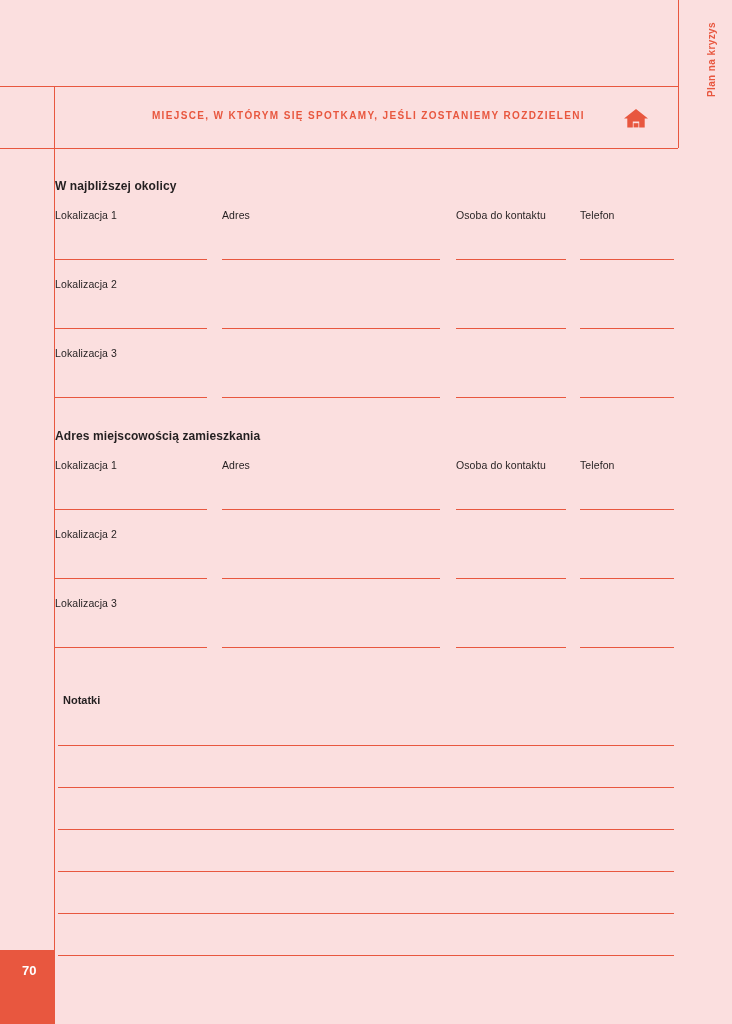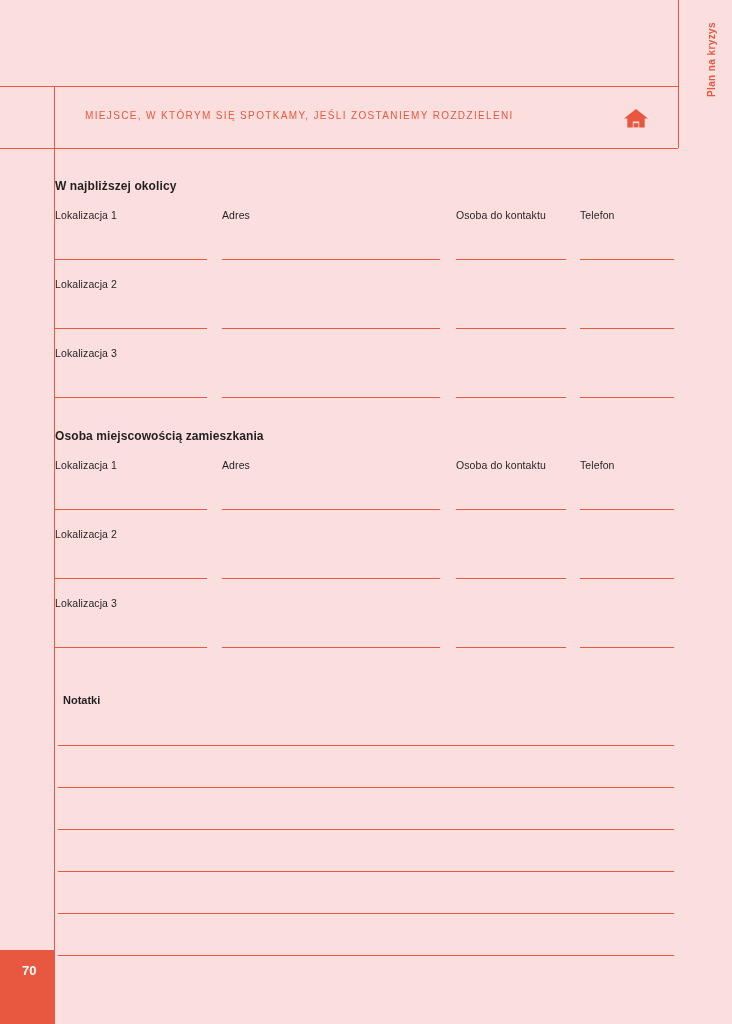--- a/index.html
+++ b/index.html
@@ -86,24 +86,25 @@
     white-space: nowrap;
   }
 
   
   .header-title {
     position: absolute;
     left: 85px;
     top: 110px;
     width: 500px;
     font-size: 10px;
-    font-weight: normal;
+    font-weight: bold;
     letter-spacing: 1.35px;
     color: #e8573f;
     text-transform: uppercase;
+    text-align: right;
   }
 
   .home-icon {
     position: absolute;
     left: 622px;
     top: 104px;
     width: 28px;
     height: 28px;
   }
 
@@ -218,21 +219,21 @@
   <div class="line" style="left:456px; top:180px; width:110px;"></div>
   <div class="line" style="left:580px; top:180px; width:94px;"></div>
 
   <div class="row-label" style="left:55px; top:199px;">Lokalizacja 3</div>
 
   <div class="line" style="left:55px; top:249px; width:152px;"></div>
   <div class="line" style="left:222px; top:249px; width:218px;"></div>
   <div class="line" style="left:456px; top:249px; width:110px;"></div>
   <div class="line" style="left:580px; top:249px; width:94px;"></div>
 
-  <div class="section-title" style="left:55px; top:281px;">Osoba miejscowością zamieszkania</div>
+  <div class="section-title" style="left:55px; top:281px;">Adres miejscowością zamieszkania</div>
 
   <div class="col-label" style="left:55px; top:311px;">Lokalizacja 1</div>
   <div class="col-label" style="left:222px; top:311px;">Adres</div>
   <div class="col-label" style="left:456px; top:311px;">Osoba do kontaktu</div>
   <div class="col-label" style="left:580px; top:311px;">Telefon</div>
 
   <div class="line" style="left:55px; top:361px; width:152px;"></div>
   <div class="line" style="left:222px; top:361px; width:218px;"></div>
   <div class="line" style="left:456px; top:361px; width:110px;"></div>
   <div class="line" style="left:580px; top:361px; width:94px;"></div>

